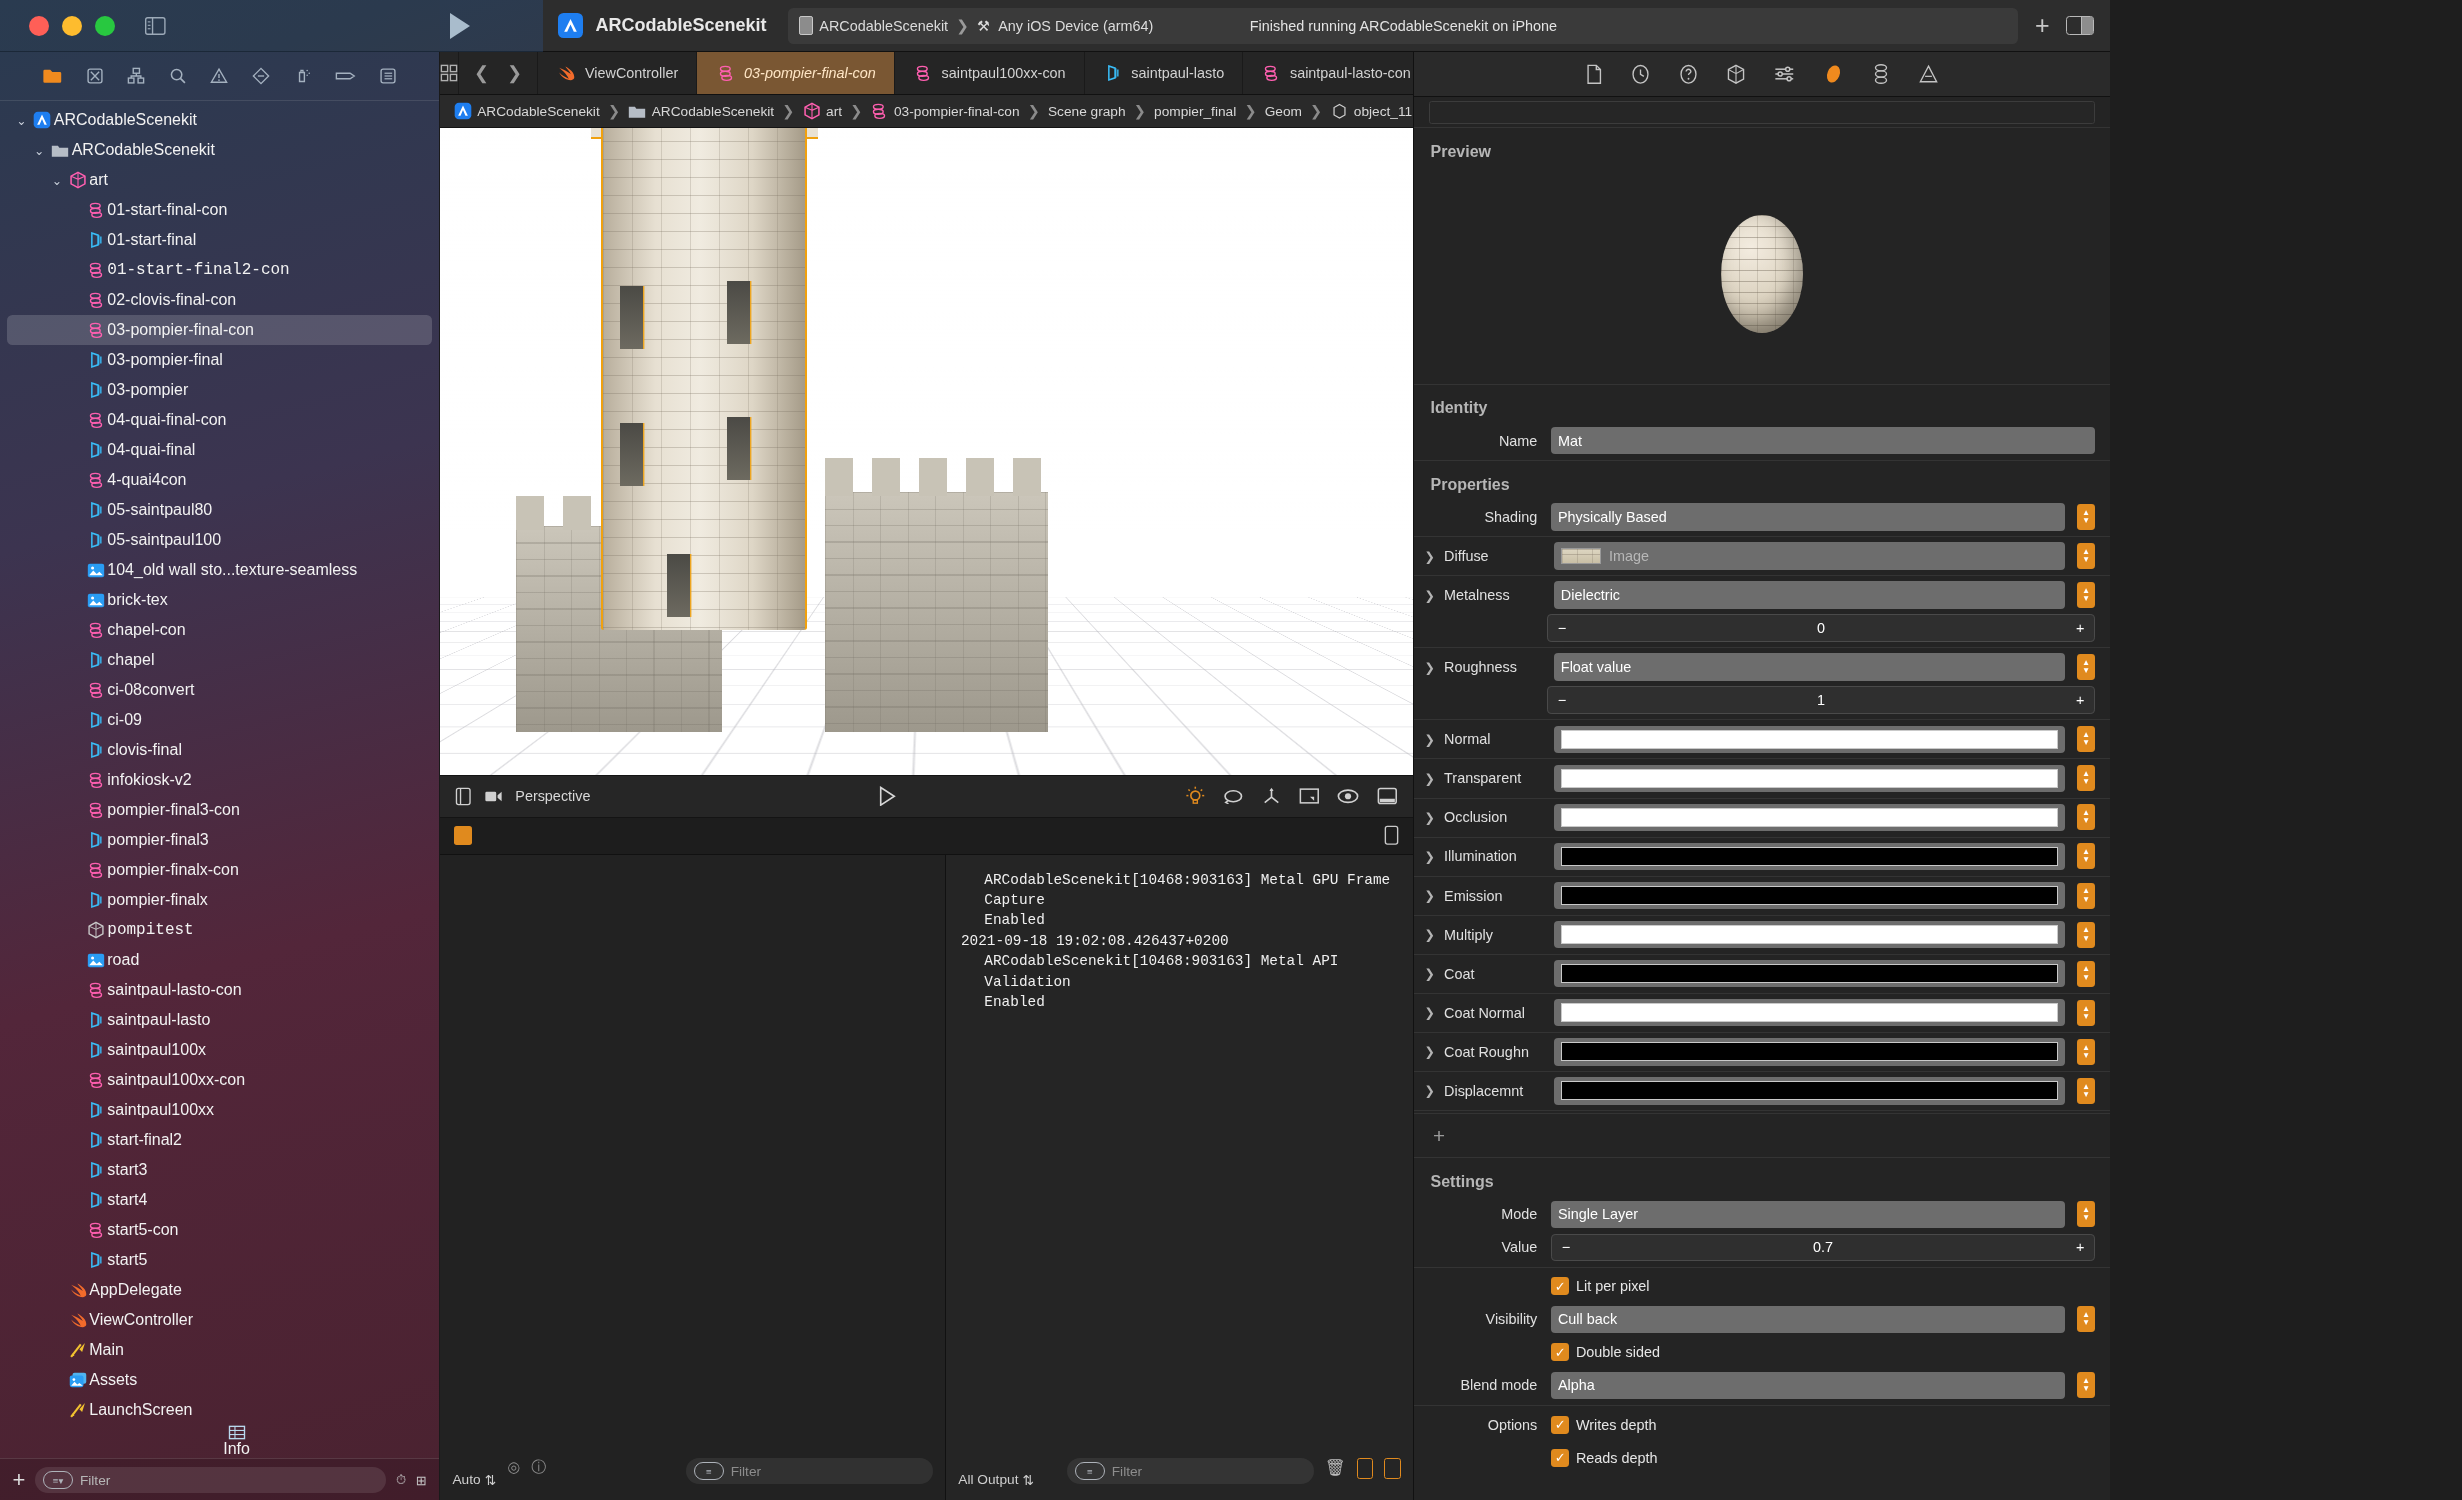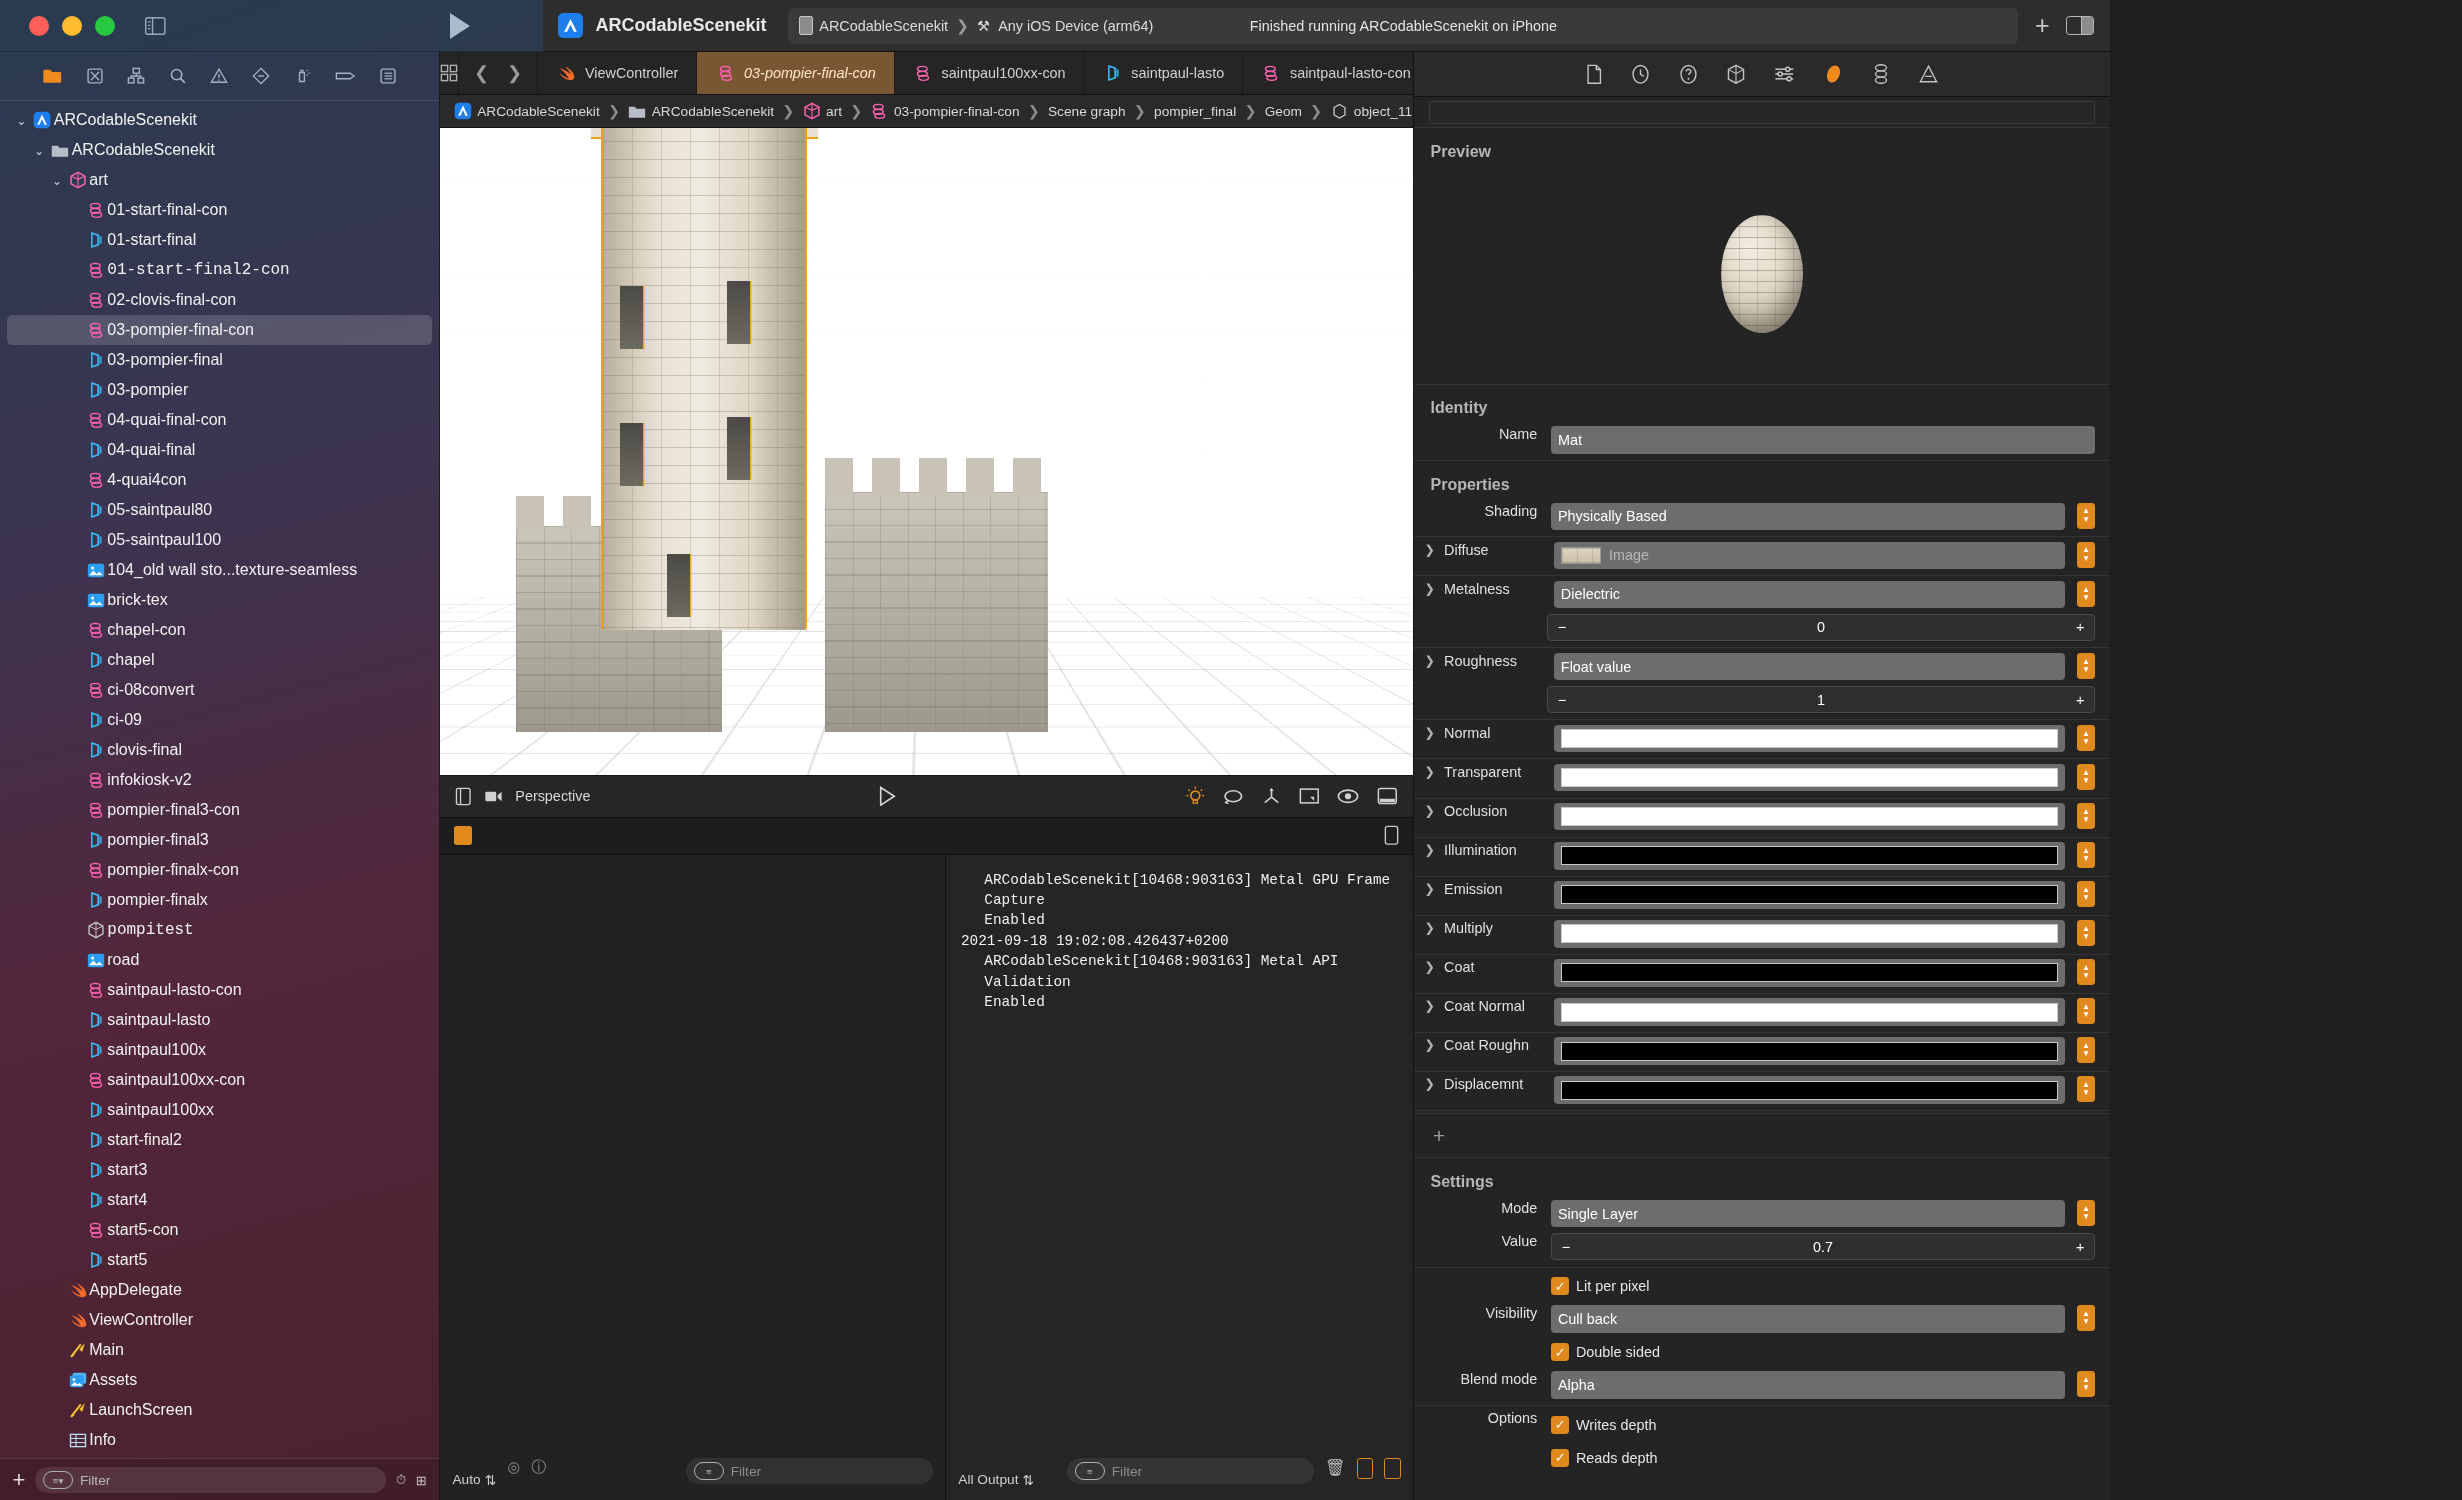--- a/index.html
+++ b/index.html
@@ -265,21 +265,21 @@
     background: #242424; border-left: 0.7px solid #111;
     display: flex; flex-direction: column; overflow: hidden;
   }
   .insp-tabs {
     height: 45px; display: flex; align-items: center; justify-content: center;
     gap: 29px; border-bottom: 0.7px solid #111; background: #2a2a2a;
   }
   .insp-scroll { flex: 1; overflow: hidden; }
   .sec-title { color: #b6b6b6; font-size: 16px; font-weight: bold; padding: 12.4px 16.5px 6.9px 16.5px; }
   .hr { height: 0.7px; background: #343434; margin: 2.7px 0; }
-  .prow { display: flex; min-height: 33px; padding: 2.1px 15px 2.1px 8.2px; gap: 6.9px; }
+  .prow { display: flex; align-items: center; min-height: 33px; padding: 2.1px 15px 2.1px 8.2px; gap: 6.9px; }
   .plabel {
     width: 122px; min-width: 122px; text-align: right;
     color: #e0e0e0; font-size: 14.4px; padding-right: 6.9px;
   }
   .disc { width: 15px; color: #b4b4b4; font-size: 12.4px; text-align: center; flex: none; }
   .field {
     flex: 1; height: 27.5px; background: #6d6d6d; border-radius: 4.1px;
     display: flex; align-items: center; padding: 0 6.9px;
     color: #fff; font-size: 14.4px; position: relative;
   }
@@ -881,21 +881,21 @@
             <span class="twisty"></span>
             <span class="ic">
               <svg width="18" height="18" viewBox="0 0 26 26">
                 <path d="M3 23L17 5" stroke="#f2c230" stroke-width="3"></path>
                 <path d="M23 3l-8 9 4 4z" fill="#f2c230"></path>
                 <path d="M3 23l5-2-3-3z" fill="#f2c230"></path>
               </svg>
             </span>
             <span>LaunchScreen</span>
           </div>
-          <div class="row" style="padding-left: 41px;">
+          <div class="row" style="padding-left: 41px; flex-direction: column;">
             <span class="twisty"></span>
             <span class="ic">
               <svg width="18" height="15" viewBox="0 0 26 22">
                 <rect x="2" y="2" width="22" height="18" fill="none" stroke="#b9d8ee" stroke-width="2"></rect>
                 <line x1="2" y1="8" x2="24" y2="8" stroke="#b9d8ee" stroke-width="1.6"></line>
                 <line x1="2" y1="14" x2="24" y2="14" stroke="#b9d8ee" stroke-width="1.6"></line>
                 <line x1="10" y1="2" x2="10" y2="20" stroke="#b9d8ee" stroke-width="1.6"></line>
               </svg>
             </span>
             <span>Info</span>

